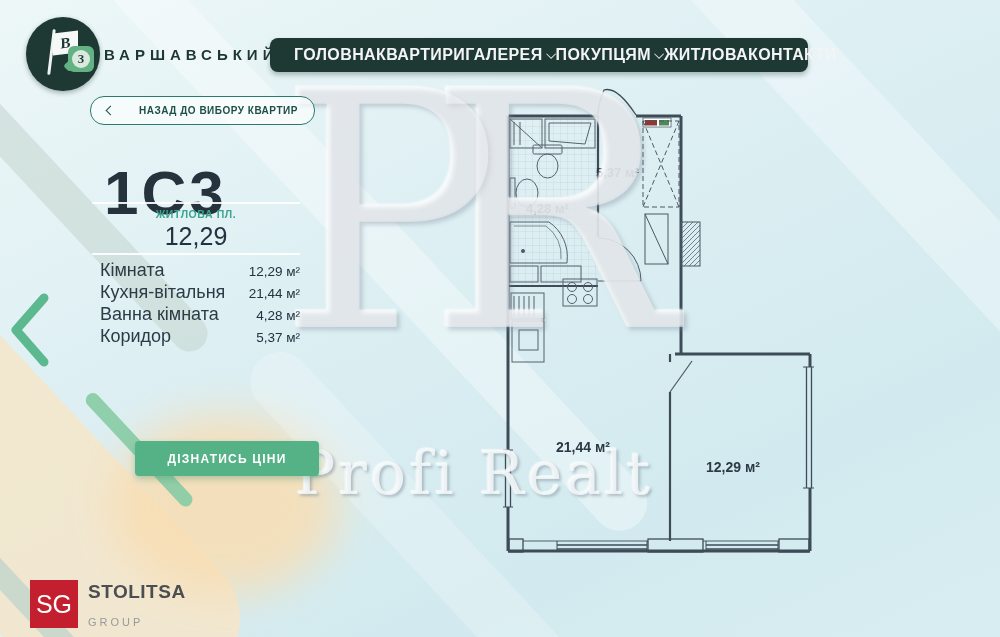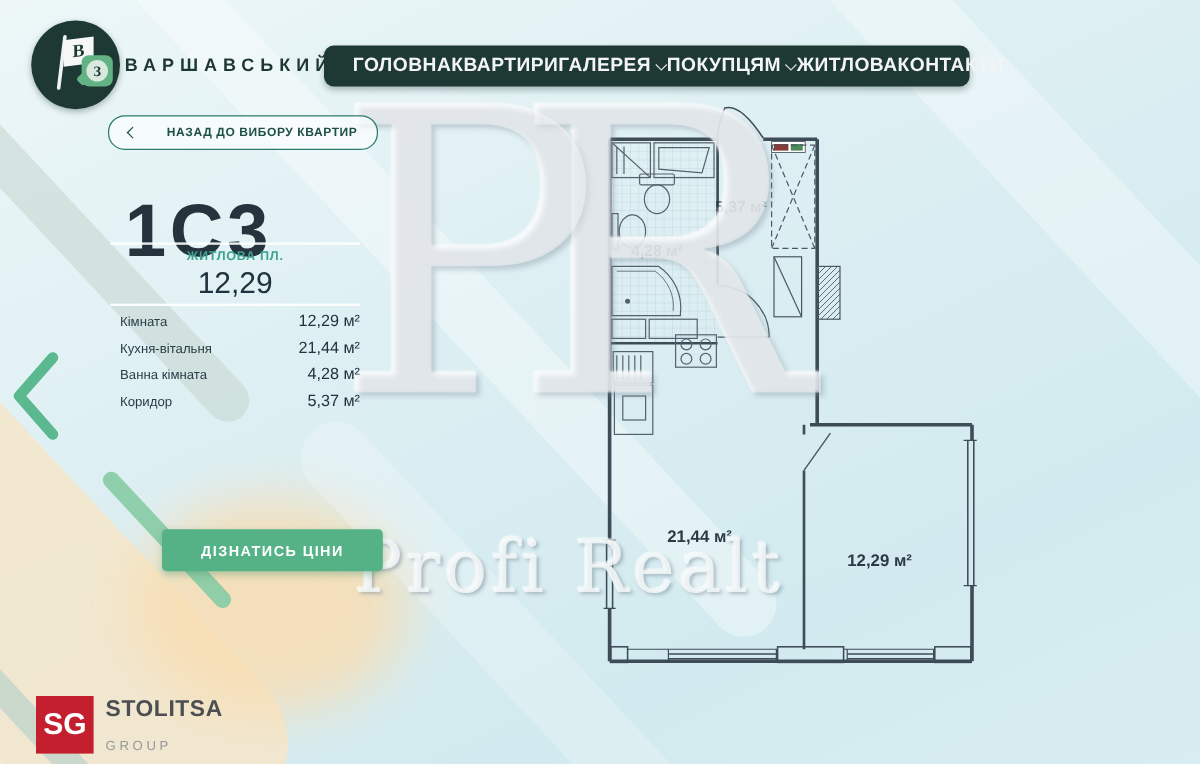--- a/index.html
+++ b/index.html
@@ -53,21 +53,21 @@
   .apt-title{position:absolute;left:104px;top:122px;font-size:62px;font-weight:bold;letter-spacing:3px;
       color:#26333c;z-index:6;margin-top:35px;}
   .hr{position:absolute;left:92px;width:208px;height:2px;background:rgba(255,255,255,.9);z-index:6;}
   .hr1{top:202px;} .hr2{top:253px;}
   .stats{position:absolute;left:92px;top:208px;width:208px;display:flex;z-index:6;}
   .stat{flex:1;text-align:center;}
   .stat-label{font-size:10.5px;font-weight:bold;letter-spacing:.6px;color:#3ba390;}
   .stat-value{font-size:25px;color:#22323e;margin-top:2px;}
   .room-table{position:absolute;left:100px;top:260px;width:200px;z-index:6;}
   .room-row{display:flex;justify-content:space-between;align-items:baseline;height:22px;}
-  .room-name{font-size:11px;color:#2b3c46;}
+  .room-name{font-size:18px;color:#2b3c46;}
   .room-area{font-size:13.5px;color:#22323e;}
   .cta-btn{position:absolute;left:103px;top:441px;width:184px;height:35px;background:#55b286;border:none;
       border-radius:4px;color:#fff;font-family:"Liberation Sans",sans-serif;font-size:12px;font-weight:bold;
       letter-spacing:1.2px;z-index:6;cursor:pointer;box-shadow:0 3px 6px rgba(60,140,100,.35);margin-left:32px;}
   .big-chev{position:absolute;left:6px;top:292px;z-index:6;cursor:pointer;}
 
   
   .floorplan{position:absolute;left:500px;top:85px;width:320px;height:480px;z-index:2;}
   .fp-label{font-family:"Liberation Sans",sans-serif;font-weight:bold;fill:#2b3a44;}
 
@@ -76,21 +76,21 @@
   .wm-initials{position:absolute;left:278px;top:48px;font-family:"DejaVu Serif",serif;font-size:330px;
       line-height:1;letter-spacing:-.22em;color:rgba(248,251,252,.48);
       text-shadow:3px 3px 4px rgba(120,135,150,.35),-1px -1px 2px rgba(255,255,255,.8);}
   .wm-text{position:absolute;left:295px;top:438px;font-family:"DejaVu Serif",serif;font-size:60px;
       letter-spacing:3px;color:rgba(246,250,251,.82);
       text-shadow:2px 2px 3px rgba(120,135,150,.5),-1px -1px 1px rgba(255,255,255,.7);}
 
   
   .footer-logo{position:absolute;left:30px;top:580px;display:flex;align-items:center;z-index:6;}
   .sg-square{width:48px;height:48px;background:#c41f2e;display:flex;align-items:center;justify-content:center;
-      color:#fff;font-size:25px;font-weight:bold;}
+      color:#fff;font-size:25px;font-weight:normal;}
   .sg-text{margin-left:10px;display:flex;flex-direction:column;justify-content:center;}
   .sg-name{font-size:19px;font-weight:bold;color:#4b4f52;letter-spacing:.5px;}
   .sg-sub{font-size:11px;color:#97999b;letter-spacing:3px;margin-top:13px;}
 </style>
 </head>
 <body>
 
 <div id="page">
 
   <div class="stripe s4"></div>

